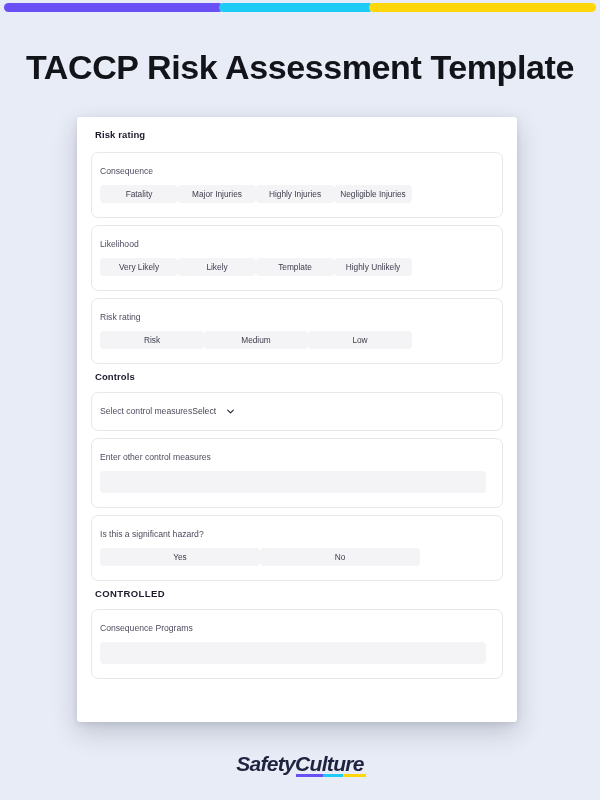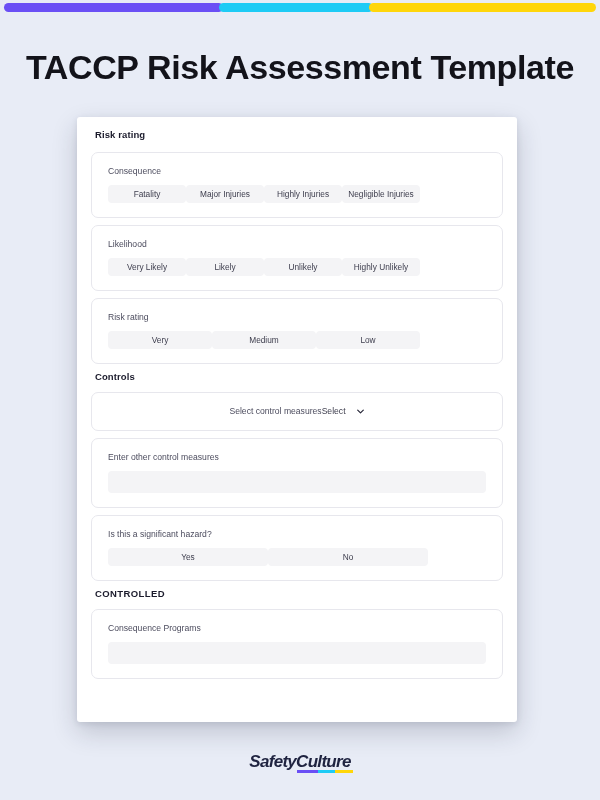--- a/index.html
+++ b/index.html
@@ -73,21 +73,21 @@
     letter-spacing: 0.1px;
     margin: 6px 0 10px 4px;
   }
   .sec-head.caps { letter-spacing: 0.4px; }
   .sec-head.first { margin-top: 0px; margin-bottom: 12px; }
 
   
   .field-box {
     border: 1px solid #e7e7ed;
     border-radius: 7px;
-    padding: 13px 16px 14px 16px;
+    padding: 13px 16px 14px 8px;
     margin-bottom: 7px;
     background: #fff;
     box-sizing: border-box;
     overflow: hidden;
   }
   .field-label {
     font-size: 8.6px;
     color: #4c4c5e;
     margin-bottom: 9px;
     white-space: nowrap;
@@ -113,21 +113,21 @@
     padding: 0 4px;
   }
   .opt.w4 { width: 78px; }
   .opt.w3 { width: 104px; }
   .opt.w2 { width: 160px; }
 
   
   .select-row {
     display: flex;
     align-items: center;
-    justify-content: center;
+    justify-content: flex-start;
   }
   .select-row .field-label { margin-bottom: 0; }
   .select-ctrl {
     display: flex;
     align-items: center;
     gap: 10px;
     font-size: 8.6px;
     color: #3d3d4d;
   }
   .chev {
@@ -149,21 +149,21 @@
   .footer {
     position: absolute;
     left: 0;
     top: 752px;
     width: 600px;
     text-align: center;
   }
   .logo {
     display: inline-block;
     position: relative;
-    font-size: 17px;
+    font-size: 21px;
     font-weight: 700;
     font-style: italic;
     letter-spacing: -0.7px;
     color: #1f2340;
   }
   .logo .underbar {
     position: absolute;
     left: 47%;
     right: -2px;
     bottom: -1px;
@@ -199,29 +199,29 @@
         <div class="opt w4">Highly Injuries</div>
         <div class="opt w4">Negligible Injuries</div>
       </div>
     </div>
 
     <div class="field-box">
       <div class="field-label">Likelihood</div>
       <div class="opt-row">
         <div class="opt w4">Very Likely</div>
         <div class="opt w4">Likely</div>
-        <div class="opt w4">Unlikely</div>
+        <div class="opt w4">Template</div>
         <div class="opt w4">Highly Unlikely</div>
       </div>
     </div>
 
     <div class="field-box">
       <div class="field-label">Risk rating</div>
       <div class="opt-row">
-        <div class="opt w3">Very</div>
+        <div class="opt w3">Risk</div>
         <div class="opt w3">Medium</div>
         <div class="opt w3">Low</div>
       </div>
     </div>
 
     <div class="sec-head">Controls</div>
 
     <div class="field-box">
       <div class="select-row">
         <div class="field-label">Select control measures</div>

